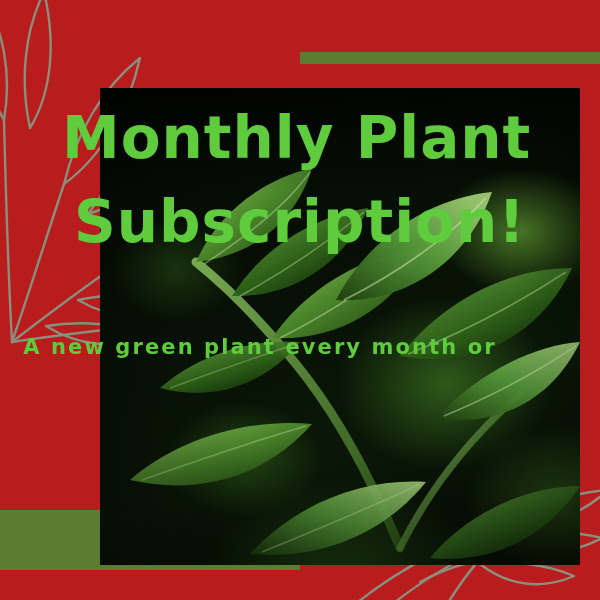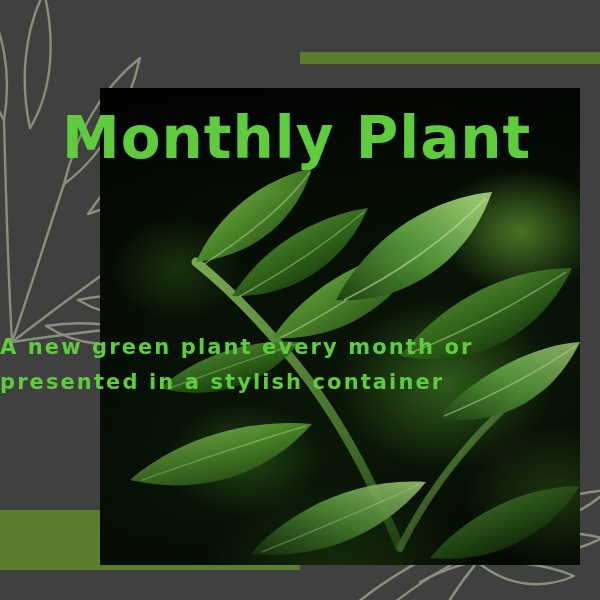--- a/index.html
+++ b/index.html
@@ -87,33 +87,34 @@
     display: block;
   }
   #headline-line-2 { margin-left: 12px; }
 
   
   #body-copy {
     position: absolute;
     left: 0px;
     top: 330px;
     width: 520px;
+    text-align: center;
     font-family: "DejaVu Sans", sans-serif;
     font-weight: bold;
     font-size: 21px;
     line-height: 35px;
     letter-spacing: 2.1px;
     white-space: nowrap;
   }
   #body-copy .bl { display: block; }
 </style>
 </head>
 <body>
 
-<div id="poster" style="background: #404040;">
+<div id="poster" style="background: #b91c1c;">
 
   <svg class="leaf-art" id="leaf-art-top-left" width="300" height="380" viewBox="0 0 300 380" aria-hidden="true">
     <g fill="none" stroke="#8A8F7D" stroke-width="2.4" stroke-linecap="round" stroke-linejoin="round">
       <path d="M52 372 C 48 300, 46 230, 44 150"></path>
       <path d="M52 372 C 70 320, 86 268, 104 214"></path>
       <path d="M52 372 C 96 338, 142 304, 190 272"></path>
       <path d="M52 372 C 104 364, 160 358, 214 352"></path>
 
       <path d="M44 150 C 20 108, 12 64, 18 18 C 44 56, 52 104, 44 150 Z"></path>
       <path d="M70 158 C 60 112, 64 62, 84 22 C 96 72, 92 122, 70 158 Z"></path>
@@ -213,20 +214,20 @@
       <g opacity="0.88">
         <path d="M330 470 C 368 424, 428 398, 480 398 C 446 450, 392 476, 330 470 Z" fill="url(#lfC)"></path>
       </g>
     </svg>
 
     <div class="layer vignette"></div>
   </div>
 
   <div id="headline" style="color: rgb(95, 204, 62);">
     <span class="hl" id="headline-line-1">Monthly Plant</span>
+    <span class="hl" id="headline-line-2">Subscription!</span>
   </div>
 
   <div id="body-copy" style="color: rgb(95, 204, 62);">
     <span class="bl">A new green plant every month or</span>
-    <span class="bl">presented in a stylish container</span>
   </div>
 
 </div>
 
 </body></html>

